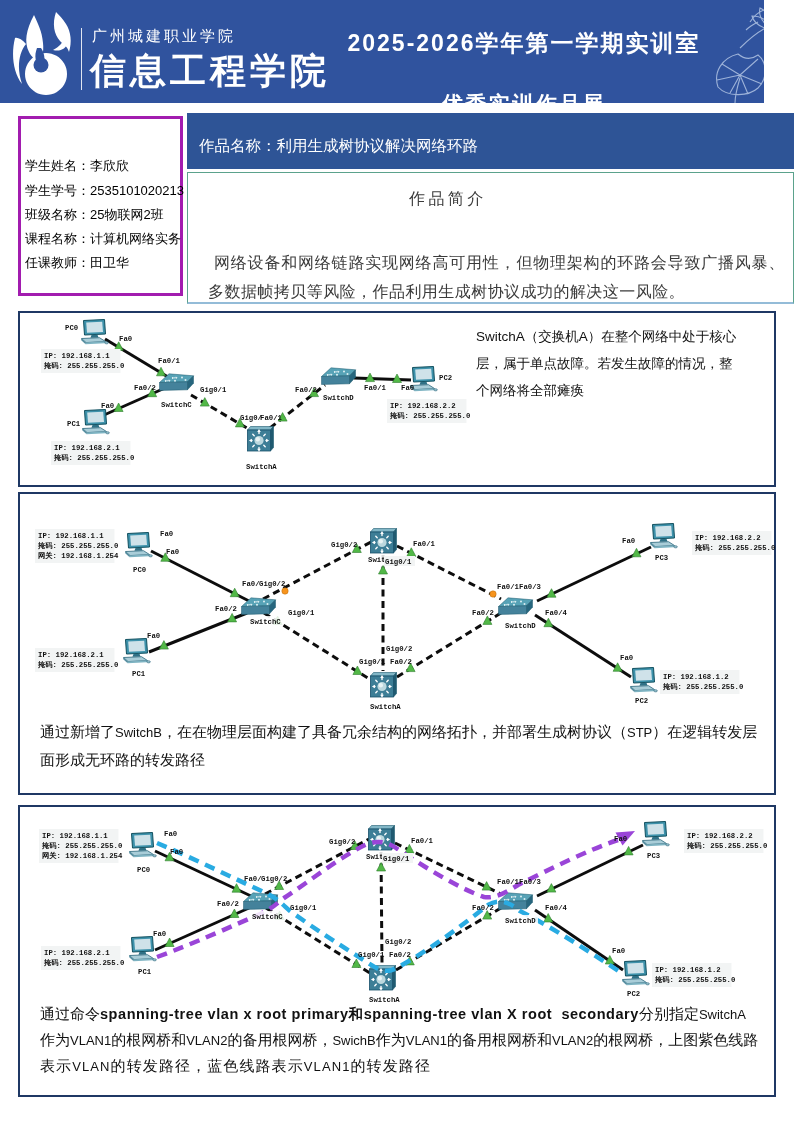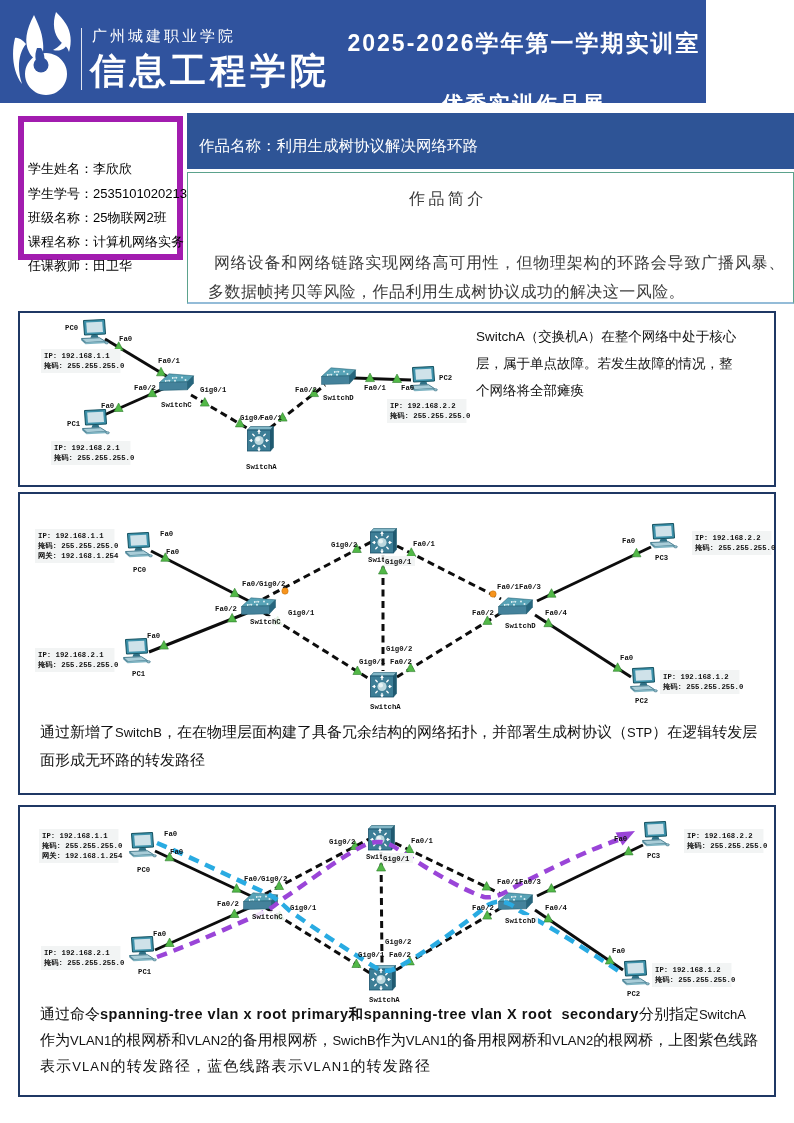--- a/index.html
+++ b/index.html
@@ -1,23 +1,23 @@
 <!DOCTYPE html>
 <html><head>
 <meta charset="utf-8">
 <style>
 html,body{margin:0;padding:0;}
 body{width:794px;height:1123px;position:relative;background:#fff;
  font-family:"Liberation Sans",sans-serif;-webkit-font-smoothing:antialiased;}
 .abs{position:absolute;}
-#header{left:0;top:0;width:706px;height:103px;background:#30539e;overflow:hidden;}
+#header{left:0;top:0;width:764px;height:103px;background:#30539e;overflow:hidden;}
 #logoName1{left:92px;top:27px;color:#fff;font-size:15px;letter-spacing:3px;}
 #logoName2{left:90px;top:47px;color:#fff;font-size:36px;font-weight:bold;letter-spacing:4px;}
 #vline{left:81px;top:28px;width:1px;height:62px;background:rgba(255,255,255,.85);}
-#infoPanel{left:18px;top:116px;width:165px;height:144px;border:6px solid #a21caf;background:#fff;box-sizing:border-box;}
+#infoPanel{left:18px;top:116px;width:165px;height:180px;border:3px solid #a21caf;background:#fff;box-sizing:border-box;}
 #infoPanel div{position:absolute;left:4px;font-size:13px;color:#000;white-space:nowrap;}
 #nameBar{left:187px;top:113px;width:607px;height:56px;background:#2e5496;box-sizing:border-box;}
 #nameBar div{position:absolute;left:12px;top:23px;color:#fff;font-size:15.5px;}
 #introBox{left:187px;top:172px;width:607px;height:132px;border:1px solid #5ba28c;border-bottom:2px solid #94bcd8;box-sizing:border-box;font-size:16px;color:#3b3b3b;}
 .ipanel{left:18px;width:758px;border:2px solid #1f3864;background:#fff;box-sizing:border-box;}
 #p1{top:311px;height:176px;}
 #p2{top:492px;height:303px;}
 #p3{top:805px;height:292px;}
 #p1text{left:456px;top:10px;width:280px;font-size:13.5px;line-height:27px;color:#111;white-space:nowrap;}
 .cap{font-size:15px;color:#111;}

